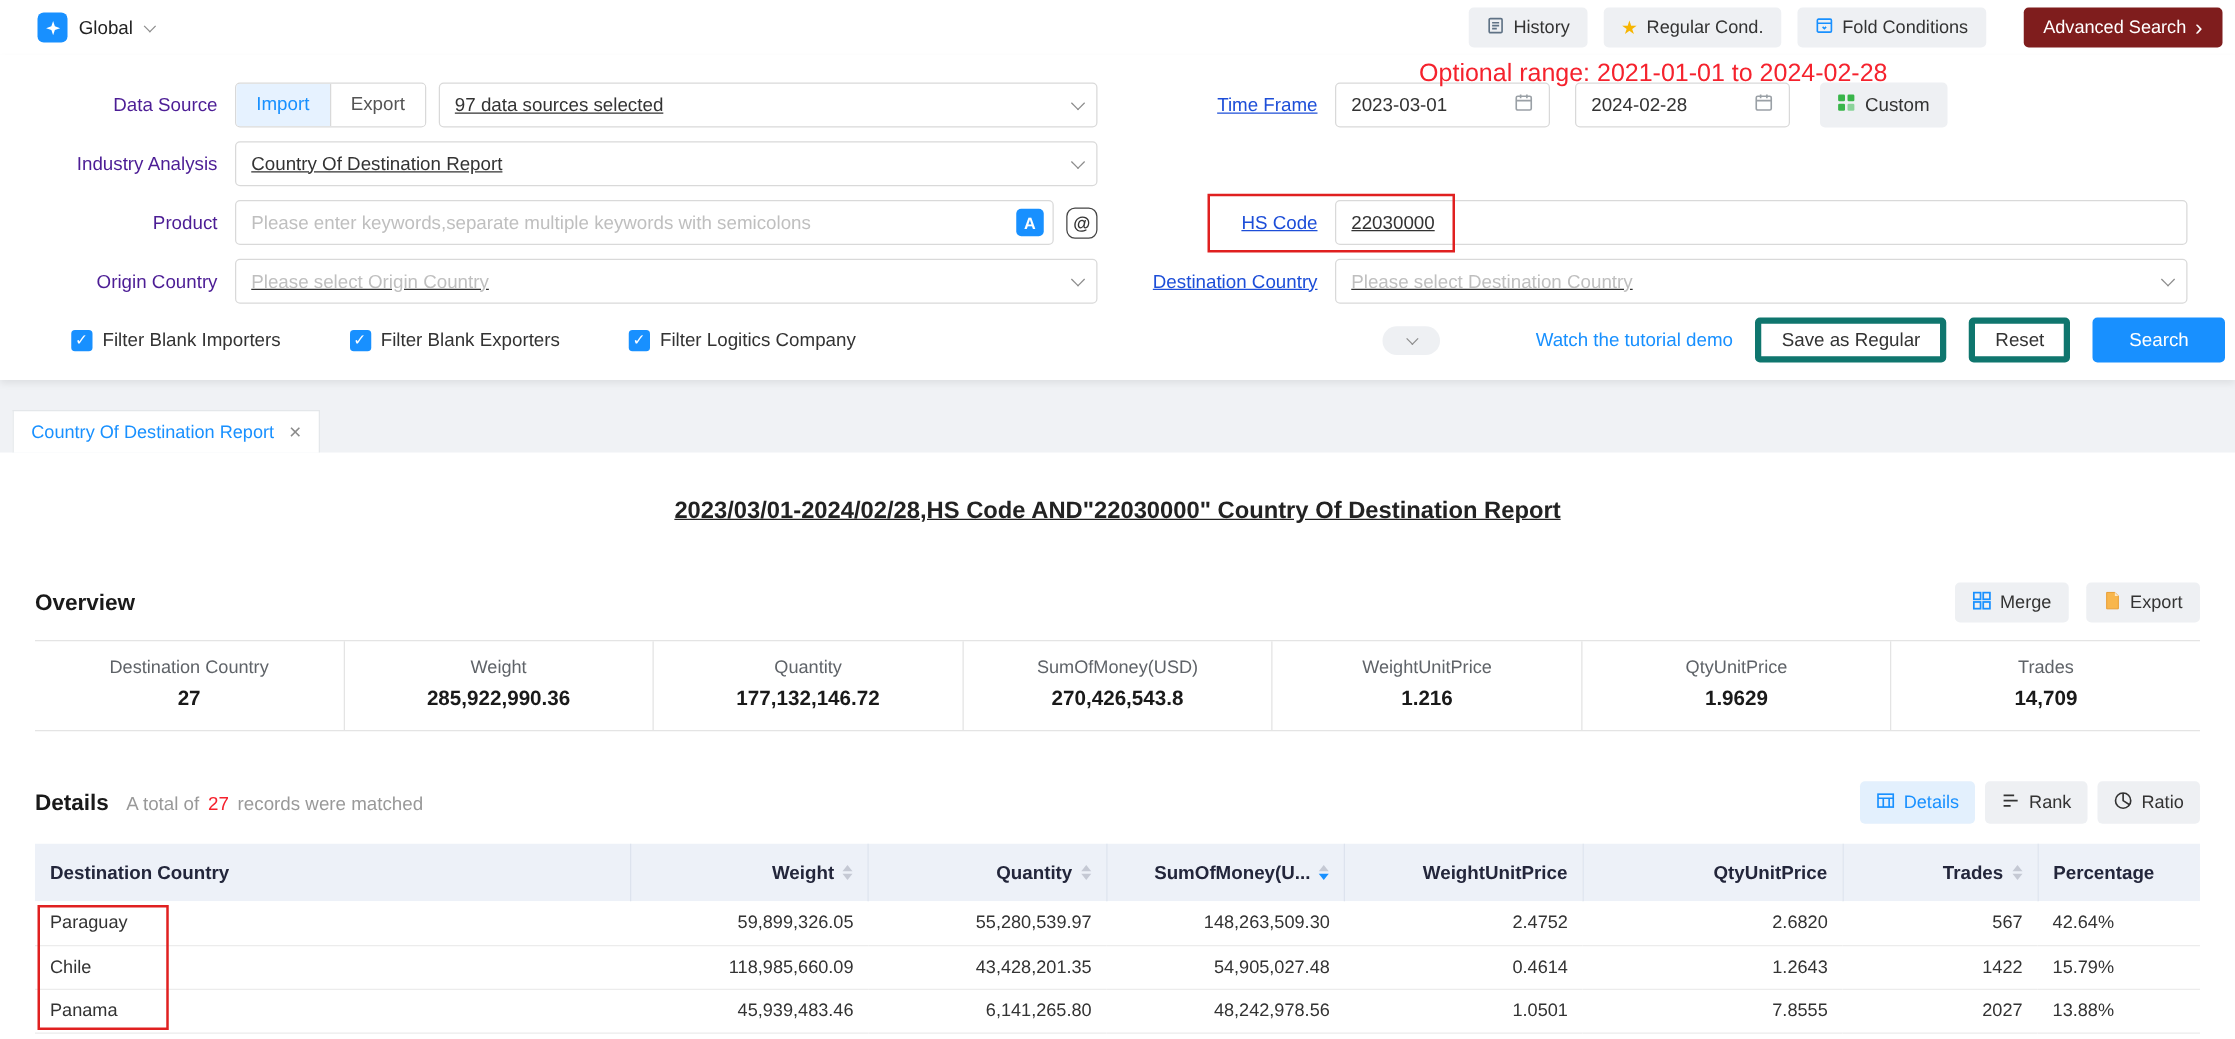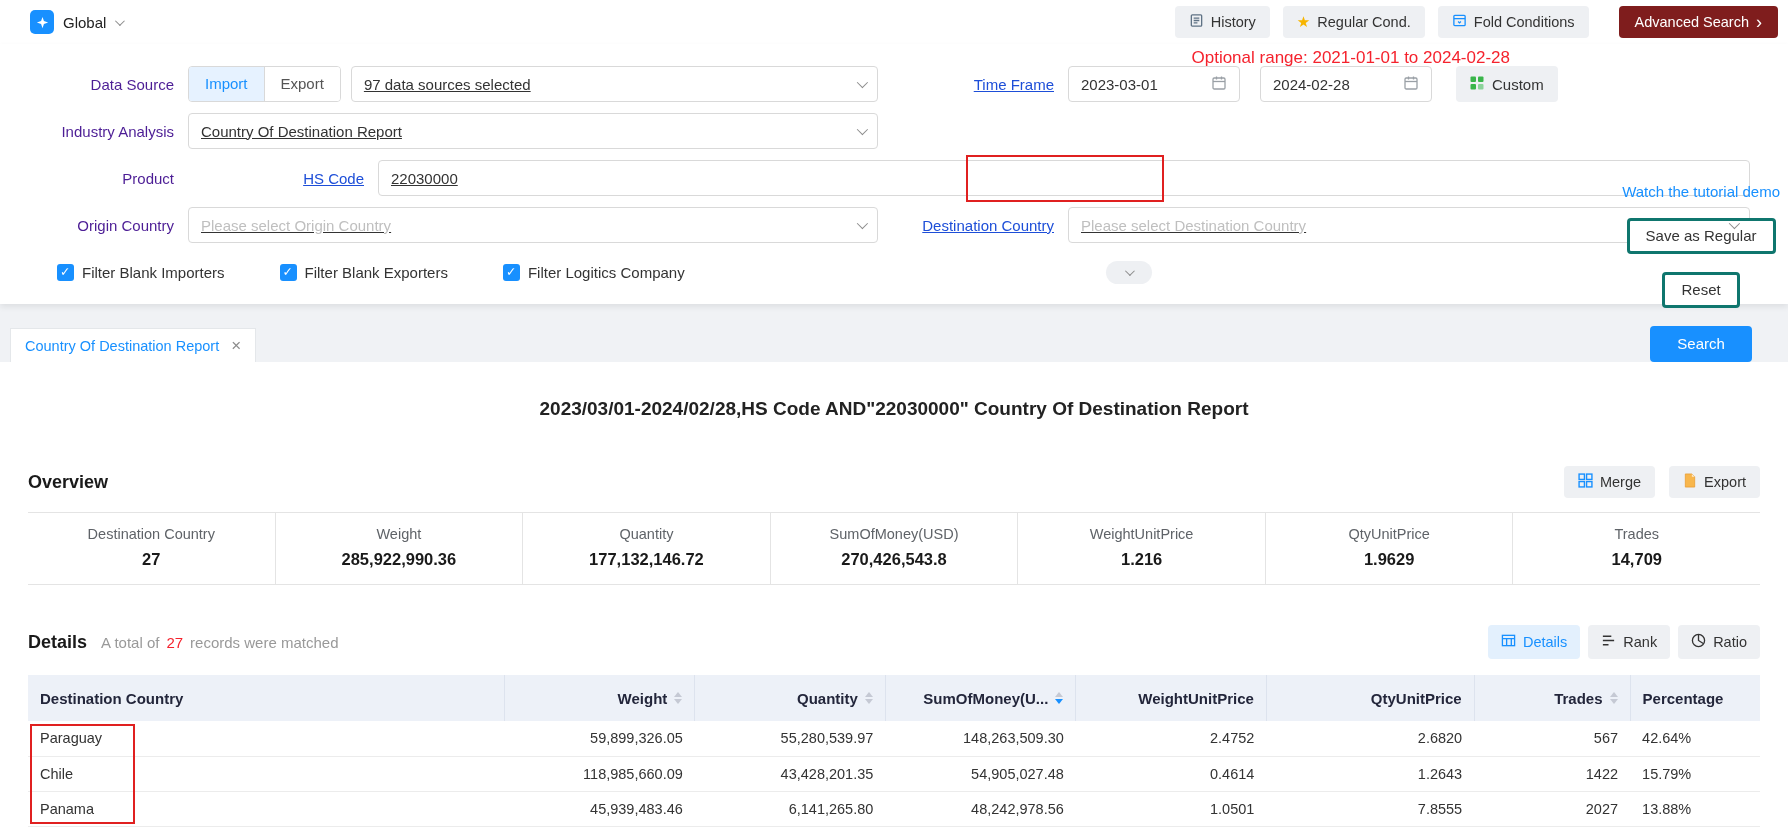--- a/index.html
+++ b/index.html
@@ -21,21 +21,21 @@
   .tbtn { height: 32px; padding: 0 14px; background: #eef0f3; border: none; border-radius: 4px;
           display: inline-flex; align-items: center; gap: 7px; font-size: 14.5px; color: #333;
           cursor: pointer; margin-left: 13px; }
   .ic-star::after { content: "★"; color: #f7b500; font-size: 15px; }
   .tbtn-primary { background: #7f1d1d; color: #fff; margin-left: 30px; padding: 0 16px; font-weight: 500; }
   .ic-chev-right::after { content: "›"; font-size: 18px; line-height: 1; color: #fff; }
 
   
   .form-card { position: relative; background: #fff; padding: 22px 38px 14px 38px;
                box-shadow: 0 3px 6px rgba(0,0,0,.08); }
-  .optional-range { position: absolute; top: 4px; right: 278px; color: #f5222d; font-size: 17px; }
+  .optional-range { position: absolute; top: 4px; right: 278px; color: #f5222d; font-size: 20px; }
   .frow { display: flex; align-items: center; height: 36px; margin-bottom: 11px; }
   .flabel { width: 150px; flex-shrink: 0; text-align: right; padding-right: 14px;
             font-size: 15px; color: #4c1d95; }
   .controls-left { width: 690px; flex-shrink: 0; display: flex; align-items: center; gap: 10px; }
   .flabel2 { width: 190px; flex-shrink: 0; text-align: right; padding-right: 14px;
              font-size: 15px; color: #1d4ed8; text-decoration: underline; }
   .controls-right { flex: 1; display: flex; align-items: center; gap: 20px; }
   .segmented { display: flex; border: 1px solid #d9d9d9; border-radius: 4px; overflow: hidden;
                height: 36px; flex-shrink: 0; }
   .seg { padding: 0 16px; line-height: 34px; font-size: 15px; color: #555; background: #fff; cursor: pointer; }
@@ -64,37 +64,37 @@
            display: flex; align-items: center; justify-content: center; cursor: pointer; }
   .at-ic::after { content: "@"; font-size: 14px; font-weight: bold; color: #333; }
   .frow-filters { display: flex; align-items: center; margin-top: 8px; margin-right: -30px; height: 36px; }
   .chk-item { display: flex; align-items: center; margin-right: 36px; padding-left: 19px; }
   .chk { width: 17px; height: 17px; background: #1890ff; border-radius: 3px; position: relative; cursor: pointer; }
   .chk::after { content: "✓"; position: absolute; left: 3px; top: 0; color: #fff; font-size: 12.5px; }
   .chk-label { margin-left: 8px; font-size: 15px; color: #333; }
   .collapse-pill { width: 46px; height: 23px; background: #eef0f3; border-radius: 12px;
                    display: flex; align-items: center; justify-content: center; cursor: pointer;
                    margin-left: 385px; }
-  .form-actions { margin-left: auto; display: flex; align-items: center; gap: 18px; flex-direction: column; }
+  .form-actions { margin-left: auto; display: flex; align-items: center; gap: 18px; }
   .tutorial-link { color: #1890ff; font-size: 15px; cursor: pointer; text-decoration: none; }
-  .btn { height: 36px; padding: 0 16px; border: 3px solid #0f766e; background: #fff; border-radius: 4px;
+  .btn { height: 36px; padding: 0 16px; border: 5px solid #0f766e; background: #fff; border-radius: 4px;
          font-size: 15px; color: #333; cursor: pointer; font-family: "Liberation Sans", sans-serif; }
   .btn-primary { background: #1890ff; border-color: #1890ff; color: #fff; padding: 0 24px; }
 
   
   .tab-strip { height: 58px; background: #f0f2f5; display: flex; align-items: flex-end; padding-left: 10px; }
   .tab { height: 34px; background: #fff; border: 1px solid #e4e7ea; border-bottom: none;
          display: flex; align-items: center; gap: 12px; padding: 0 14px; font-size: 14.5px;
          color: #1890ff; cursor: pointer; }
   .tab-close { color: #8c8c8c; font-size: 14px; cursor: pointer; line-height: 1; }
   .tab-close::after { content: "×"; font-size: 17px; }
 
   
   .content { padding: 0 28px; }
-  .report-title { margin-top: 36px; text-align: center; font-size: 19px; font-weight: 700; color: #222; }
+  .report-title { margin-top: 36px; text-align: center; font-size: 19px; font-weight: 700; color: #222; text-decoration: underline; }
   .section-head { display: flex; justify-content: space-between; align-items: center; }
   .head-overview { margin-top: 46px; }
   .head-details { margin-top: 40px; }
   h2.sec { font-size: 18px; font-weight: 700; color: #1a1a1a; }
   .head-actions { display: flex; align-items: center; gap: 14px; }
   .abtn { height: 32px; background: #eef0f3; border: none; border-radius: 4px; padding: 0 14px;
           display: inline-flex; align-items: center; gap: 7px; font-size: 14.5px; color: #333; cursor: pointer; }
   .stats { margin-top: 14px; display: flex; border-top: 1px solid #e4e4e4; border-bottom: 1px solid #e4e4e4; }
   .stat { flex: 1; text-align: center; padding: 13px 0 15px; border-right: 1px solid #e4e4e4; }
   .stat:last-child { border-right: none; }
@@ -233,20 +233,27 @@
       <div class="controls-left">
         <div class="select grow">
           <span>Country Of Destination Report</span>
           <span class="chev"></span>
         </div>
       </div>
     </div>
 
     <div class="frow">
       <div class="flabel">Product</div>
+      <div class="controls-left">
+        <div class="input-wrap">
+          <input type="text" placeholder="Please enter keywords,separate multiple keywords with semicolons" style="">
+          <span class="translate-ic"></span>
+        </div>
+        <span class="at-ic"></span>
+      </div>
       <div class="flabel2">HS Code</div>
       <div class="controls-right">
         <input type="text" class="tinput grow" style="width: 100%;" value="22030000">
       </div>
     </div>
 
     <div class="frow">
       <div class="flabel">Origin Country</div>
       <div class="controls-left">
         <div class="select grow">

